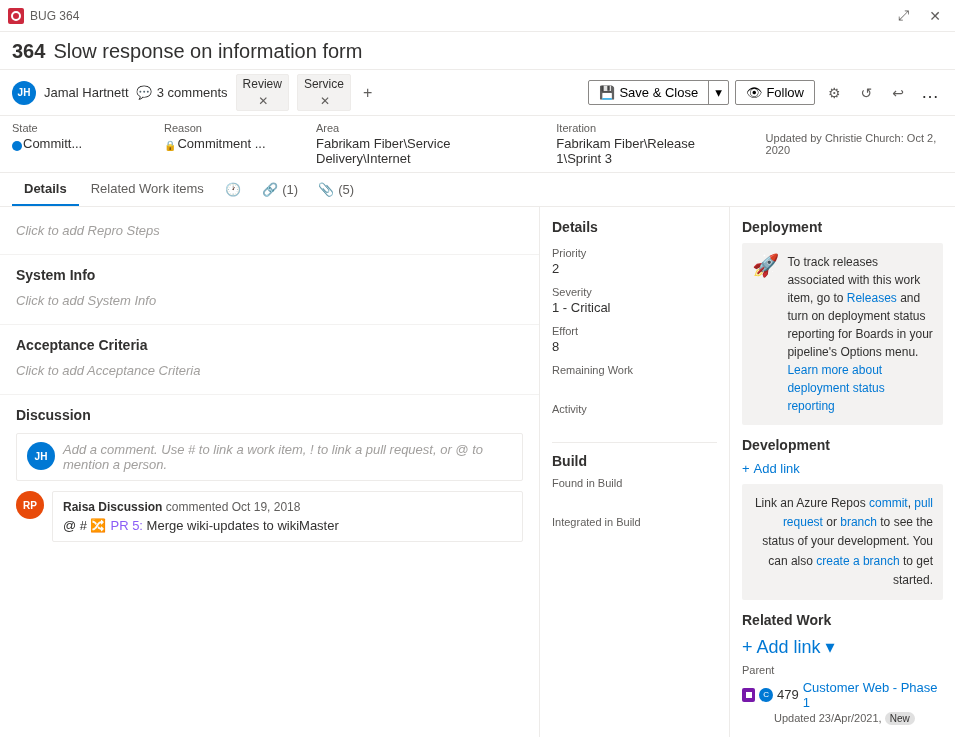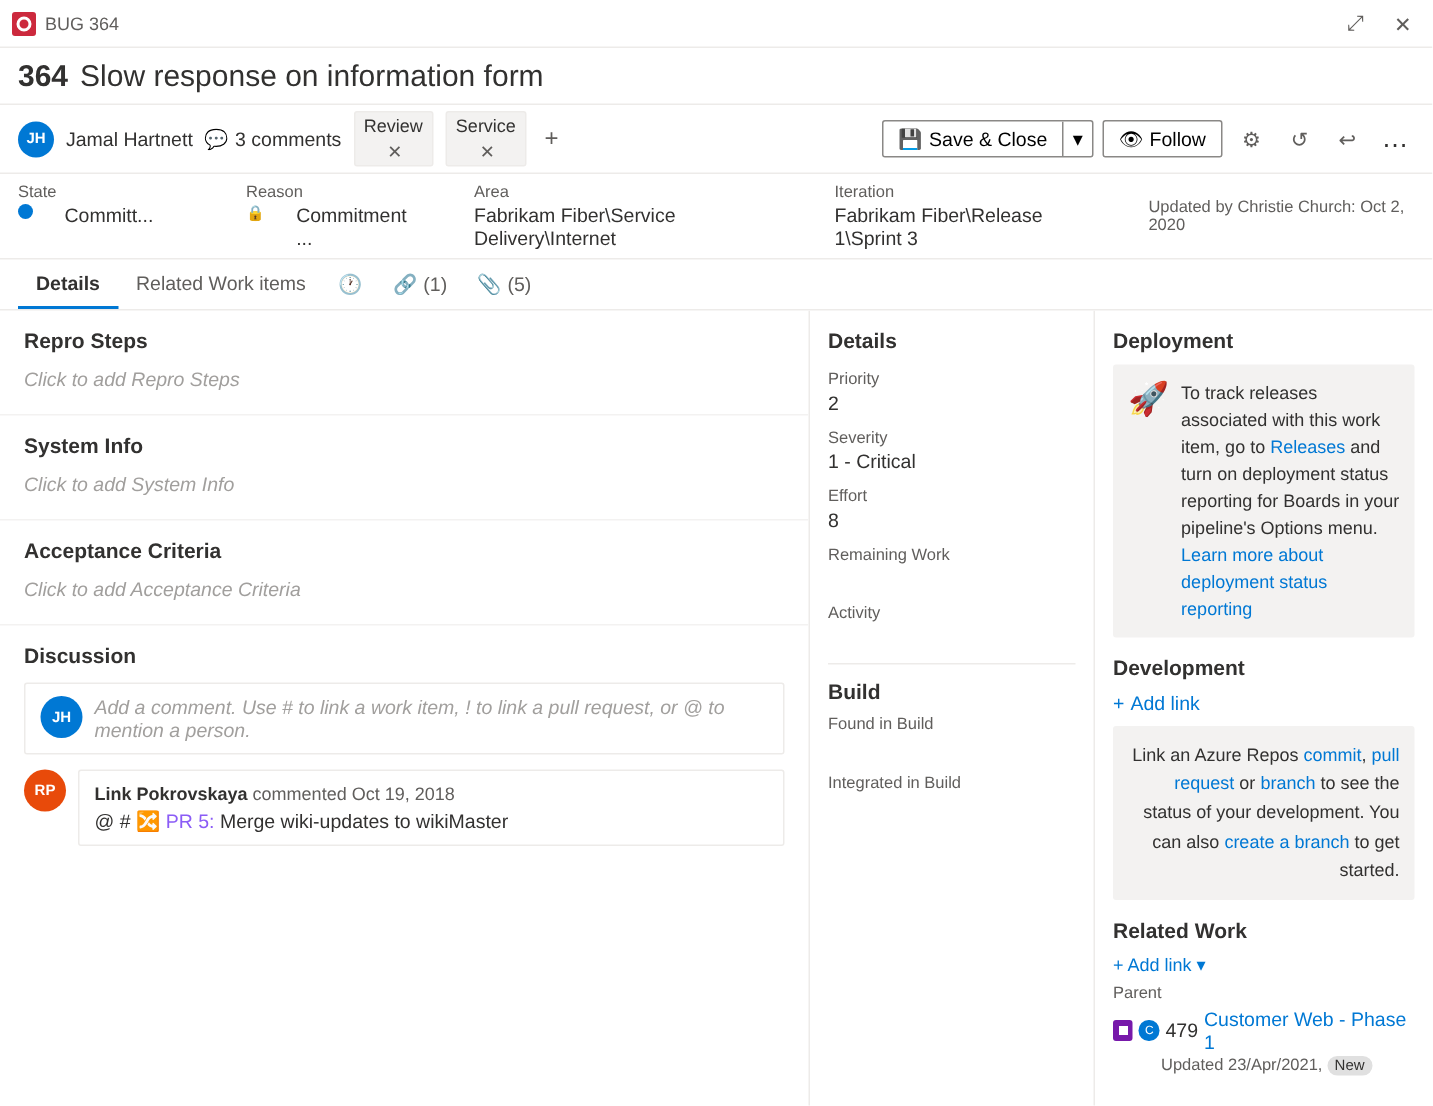--- a/index.html
+++ b/index.html
@@ -36,21 +36,21 @@
     .save-close-main { padding: 4px 10px; font-size: 13px; cursor: pointer; background: none; border: none; display: flex; align-items: center; gap: 4px; }
     .save-close-drop { padding: 4px 6px; background: none; border: none; border-left: 1px solid #8a8886; cursor: pointer; }
     .follow-btn { display: flex; align-items: center; gap: 4px; padding: 4px 10px; border: 1px solid #8a8886; border-radius: 2px; background: none; cursor: pointer; font-size: 13px; }
     .icon-btn { background: none; border: 1px solid transparent; border-radius: 2px; cursor: pointer; padding: 4px 6px; font-size: 14px; color: #605e5c; }
     .more-btn { background: none; border: none; cursor: pointer; font-size: 18px; color: #323130; padding: 2px 4px; }
 
     
     .state-area { display: flex; align-items: flex-start; padding: 6px 12px; border-bottom: 1px solid #edebe9; gap: 32px; }
     .state-field { display: flex; flex-direction: column; gap: 2px; min-width: 120px; }
     .state-label { font-size: 11px; color: #605e5c; }
-    .state-value { display: flex; align-items: flex-start; gap: 21px; font-size: 13px; cursor: pointer; }
+    .state-value { display: flex; align-items: flex-end; gap: 1px; font-size: 13px; cursor: pointer; }
     .state-dot { width: 10px; height: 10px; border-radius: 50%; background: #0078d4; flex-shrink: 0; }
     .lock-icon { font-size: 10px; color: #605e5c; }
     .area-field { display: flex; flex-direction: column; gap: 2px; }
     .area-label { font-size: 11px; color: #605e5c; }
     .area-value { font-size: 13px; color: #323130; }
     .state-area-right { margin-left: auto; font-size: 11px; color: #605e5c; align-self: center; }
 
     
     .tabs { display: flex; border-bottom: 1px solid #edebe9; padding: 0 12px; }
     .tab { padding: 8px 12px; font-size: 13px; cursor: pointer; border-bottom: 2px solid transparent; color: #605e5c; }
@@ -92,21 +92,21 @@
     .right-panel { flex: 1; overflow-y: auto; padding: 12px; }
     .right-section-title { font-size: 14px; font-weight: 600; margin-bottom: 8px; }
     .deployment-card { background: #f3f2f1; border-radius: 2px; padding: 10px; display: flex; gap: 8px; margin-bottom: 12px; }
     .deployment-icon { font-size: 22px; flex-shrink: 0; }
     .deployment-text { font-size: 12px; color: #323130; line-height: 1.5; }
     .deployment-link { color: #0078d4; text-decoration: none; cursor: pointer; }
     .development-section { margin-top: 8px; }
     .add-link-btn { background: none; border: none; cursor: pointer; color: #0078d4; font-size: 13px; display: flex; align-items: center; gap: 4px; margin-bottom: 8px; }
     .dev-card { background: #f3f2f1; border-radius: 2px; padding: 10px; font-size: 12px; line-height: 1.6; text-align: right; }
     .related-work { margin-top: 12px; }
-    .add-link-dropdown { display: flex; align-items: center; gap: 2px; background: none; border: none; cursor: pointer; color: #0078d4; font-size: 12px; margin-bottom: 6px; }
+    .add-link-dropdown { display: flex; align-items: center; gap: 2px; background: none; border: none; cursor: pointer; color: #0078d4; font-size: 18px; margin-bottom: 6px; }
     .parent-label { font-size: 11px; color: #605e5c; margin-bottom: 4px; }
     .parent-item { display: flex; align-items: center; gap: 4px; font-size: 13px; }
     .parent-icon { width: 14px; height: 14px; background: #7719aa; border-radius: 2px; display: flex; align-items: center; justify-content: center; }
     .parent-avatar { width: 14px; height: 14px; border-radius: 50%; background: #0078d4; display: flex; align-items: center; justify-content: center; color: #fff; font-size: 8px; }
     .parent-link { color: #0078d4; text-decoration: none; }
     .parent-meta { font-size: 11px; color: #605e5c; margin-top: 2px; padding-left: 32px; }
     .new-badge { display: inline-block; background: #e0e0e0; color: #323130; border-radius: 10px; font-size: 10px; padding: 1px 5px; }
   </style>
 </head>
 <body>
@@ -205,42 +205,41 @@
   <button class="tab-icon-btn">
     <span>📎</span>
     <span>(5)</span>
   </button>
 </div>
 
 <div class="main-content">
 
   <div class="left-panel">
     <div class="section">
-      <div class="section-title">Repro Steps</div>
       <div class="section-placeholder">Click to add Repro Steps</div>
     </div>
     <div class="section">
       <div class="section-title">System Info</div>
       <div class="section-placeholder">Click to add System Info</div>
     </div>
     <div class="section">
       <div class="section-title">Acceptance Criteria</div>
       <div class="section-placeholder">Click to add Acceptance Criteria</div>
     </div>
     <div class="discussion-section">
       <div class="discussion-title">Discussion</div>
       <div class="comment-box">
         <div class="avatar" style="width:28px;height:28px;flex-shrink:0;">JH</div>
         <div class="comment-input">Add a comment. Use # to link a work item, ! to link a pull request, or @ to mention a person.</div>
       </div>
       <div class="comment-entry">
         <div class="avatar" style="width:28px;height:28px;flex-shrink:0;background:#e84a0a;">RP</div>
         <div class="comment-body">
           <div class="comment-meta">
-            <span class="comment-author">Link Pokrovskaya</span>
+            <span class="comment-author">Raisa Discussion</span>
             <span>commented Oct 19, 2018</span>
           </div>
           <div class="comment-text">
             <span>@ # </span>
             <span>🔀</span>
             <a class="pr-link">
               <span>PR 5:</span>
             </a>
             <span> Merge wiki-updates to wikiMaster</span>
           </div>

